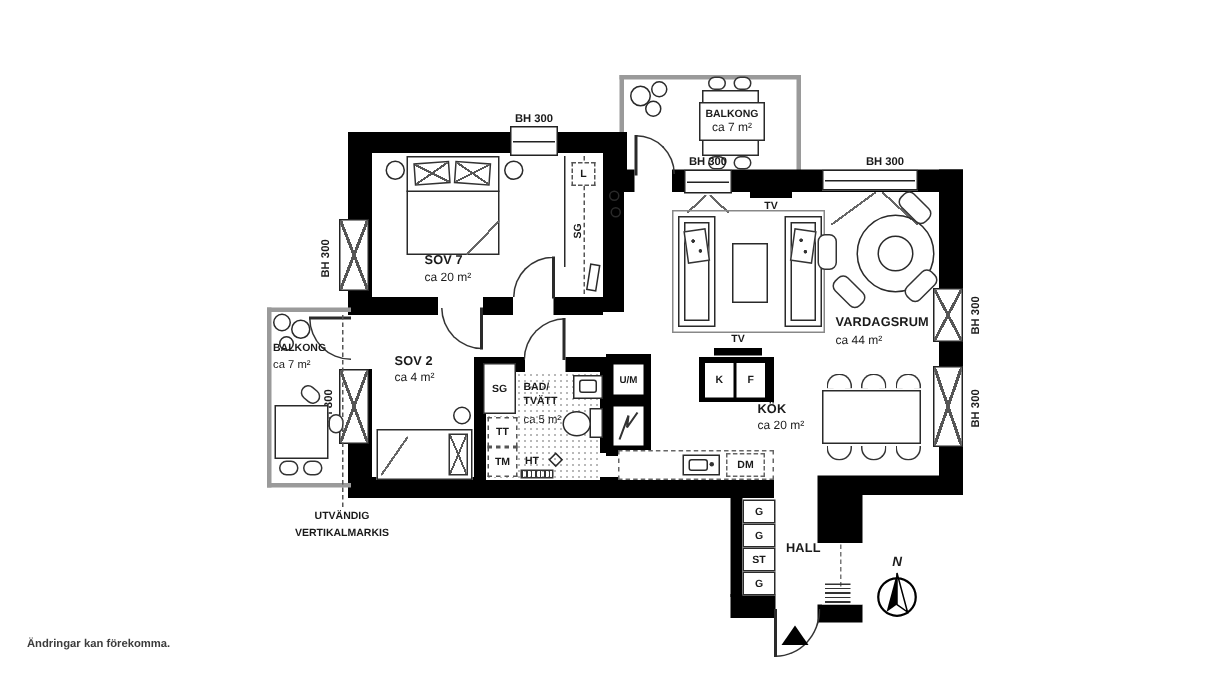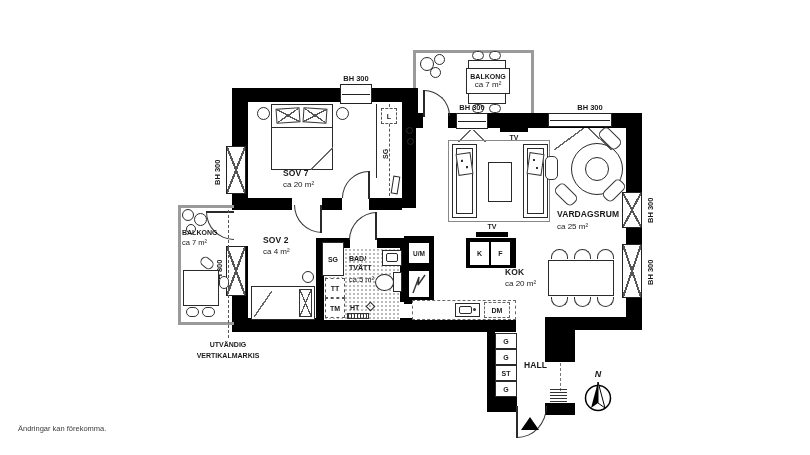--- a/index.html
+++ b/index.html
@@ -6,21 +6,21 @@
   #canvas{position:relative;width:660px;height:455px;background:#fff;overflow:hidden;
           font-family:"Liberation Sans",sans-serif;color:#1a1a1a;}
   .abs{position:absolute;}
   .wall{position:absolute;background:#000;}
   .white{position:absolute;background:#fff;}
   .line{position:absolute;background:#2a2a2a;}
   .b{position:absolute;border:1.2px solid #2a2a2a;background:#fff;box-sizing:border-box;}
   .bt{position:absolute;border:1px solid #2a2a2a;background:#fff;box-sizing:border-box;}
   .nofill{background:transparent!important;}
   .circle{border-radius:50%;}
-  .txt{position:absolute;color:#1a1a1a;line-height:1.05;white-space:nowrap;}
+  .txt{position:absolute;color:#1a1a1a;line-height:1.05;white-space:nowrap;font-weight:bold;}
   .name{font-size:8.5px;font-weight:700;letter-spacing:.1px;}
   .area{font-size:8px;font-weight:400;}
   .tag{font-size:7px;font-weight:700;}
   .tag2{font-size:6.5px;font-weight:700;}
   .bh{font-size:7.5px;font-weight:700;}
   .center{display:flex;align-items:center;justify-content:center;text-align:center;}
   .vtext{writing-mode:vertical-rl;transform:rotate(180deg);}
   .xbg{background-image:
       linear-gradient(to top right, transparent 47%, #555 47%, #555 53%, transparent 53%),
       linear-gradient(to bottom right, transparent 47%, #555 47%, #555 53%, transparent 53%);}
@@ -242,21 +242,21 @@
   <div class="cushion" style="left:528px;top:153px;width:15px;height:22px;transform:rotate(8deg);"></div>
   <div class="b" style="left:488px;top:162px;width:24px;height:40px;"></div>
 
   <div class="bt circle nofill" style="left:571px;top:143px;width:52px;height:52px;"></div>
   <div class="bt circle nofill" style="left:585px;top:157px;width:24px;height:24px;"></div>
   <div class="chair" style="left:598px;top:132px;width:24px;height:13px;transform:rotate(45deg);"></div>
   <div class="chair" style="left:545px;top:156px;width:13px;height:24px;"></div>
   <div class="chair" style="left:554px;top:188px;width:24px;height:13px;transform:rotate(45deg);"></div>
   <div class="chair" style="left:602px;top:184px;width:24px;height:13px;transform:rotate(-45deg);"></div>
   <div class="txt name" style="left:557px;top:210px;">VARDAGSRUM</div>
-  <div class="txt area" style="left:557px;top:223px;">ca 25 m²</div>
+  <div class="txt area" style="left:557px;top:223px;">ca 44 m²</div>
 
   <div class="bt center" style="left:495px;top:333px;width:22px;height:16px;">
     <span class="tag">G</span>
   </div>
   <div class="bt center" style="left:495px;top:349px;width:22px;height:16px;">
     <span class="tag">G</span>
   </div>
   <div class="bt center" style="left:495px;top:365px;width:22px;height:16px;">
     <span class="tag">ST</span>
   </div>

